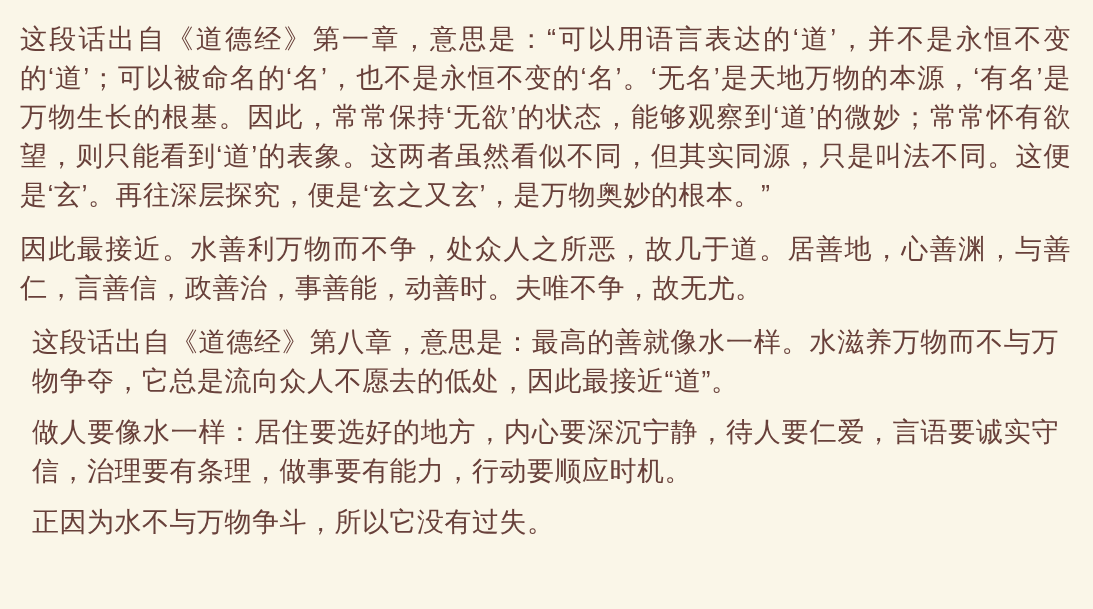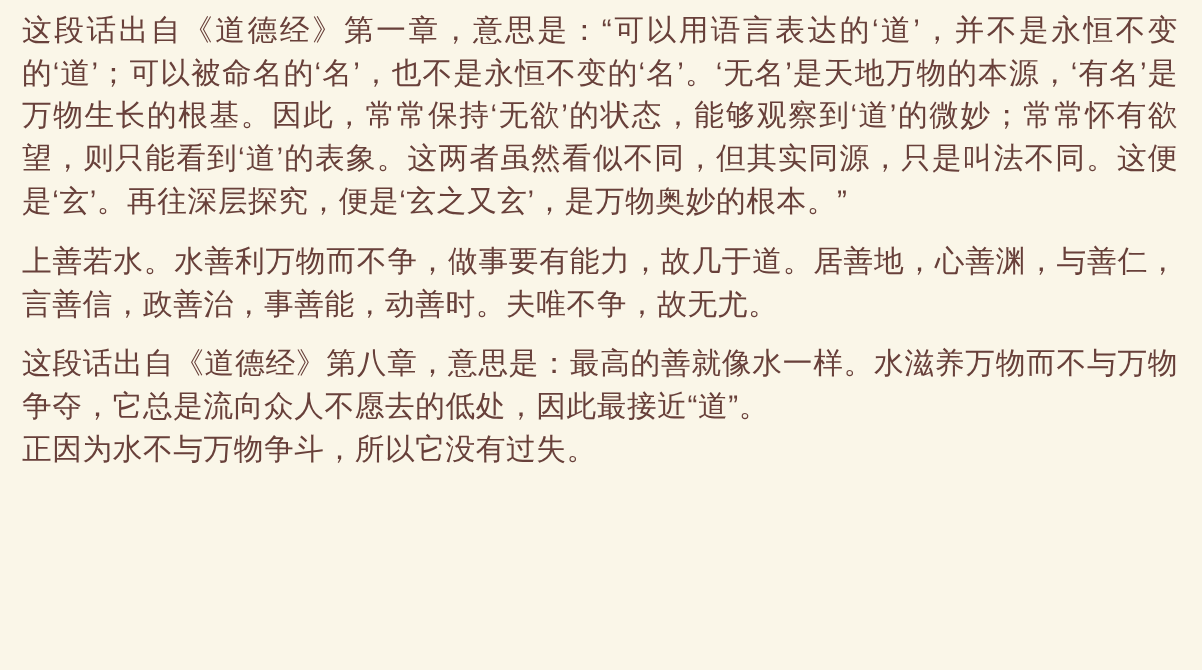--- a/index.html
+++ b/index.html
@@ -15,29 +15,30 @@
   }
   .doc {
     box-sizing: border-box;
     width: 1093px;
     padding: 8px 22px 0 20px;
     color: #68403A;
   }
   p.para {
     font-size: 27px;
     line-height: 39px;
-    margin: 0 0 15px 0;
+    margin: 12px 0 15px 0;
     text-align: justify;
     letter-spacing: 0.5px;
   }
   p.para.tight {
-    margin: 0;
+    margin: 12px;
   }
 </style>
 </head>
 <body>
 
 <main class="doc">
   <p class="para">这段话出自《道德经》第一章，意思是：“可以用语言表达的‘道’，并不是永恒不变的‘道’；可以被命名的‘名’，也不是永恒不变的‘名’。‘无名’是天地万物的本源，‘有名’是万物生长的根基。因此，常常保持‘无欲’的状态，能够观察到‘道’的微妙；常常怀有欲望，则只能看到‘道’的表象。这两者虽然看似不同，但其实同源，只是叫法不同。这便是‘玄’。再往深层探究，便是‘玄之又玄’，是万物奥妙的根本。”</p>
-  <p class="para">上善若水。水善利万物而不争，做事要有能力，故几于道。居善地，心善渊，与善仁，言善信，政善治，事善能，动善时。夫唯不争，故无尤。</p>
+  <p class="para">因此最接近。水善利万物而不争，处众人之所恶，故几于道。居善地，心善渊，与善仁，言善信，政善治，事善能，动善时。夫唯不争，故无尤。</p>
   <p class="para tight">这段话出自《道德经》第八章，意思是：最高的善就像水一样。水滋养万物而不与万物争夺，它总是流向众人不愿去的低处，因此最接近“道”。</p>
+  <p class="para tight">做人要像水一样：居住要选好的地方，内心要深沉宁静，待人要仁爱，言语要诚实守信，治理要有条理，做事要有能力，行动要顺应时机。</p>
   <p class="para tight">正因为水不与万物争斗，所以它没有过失。</p>
 </main>
 
 </body></html>

